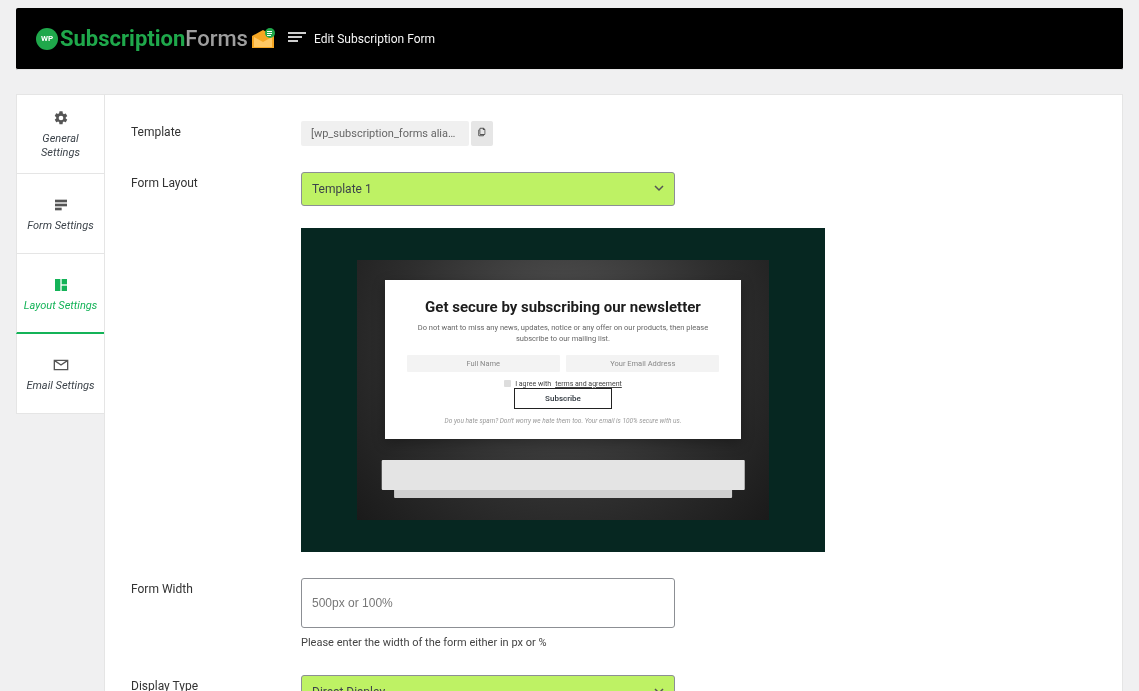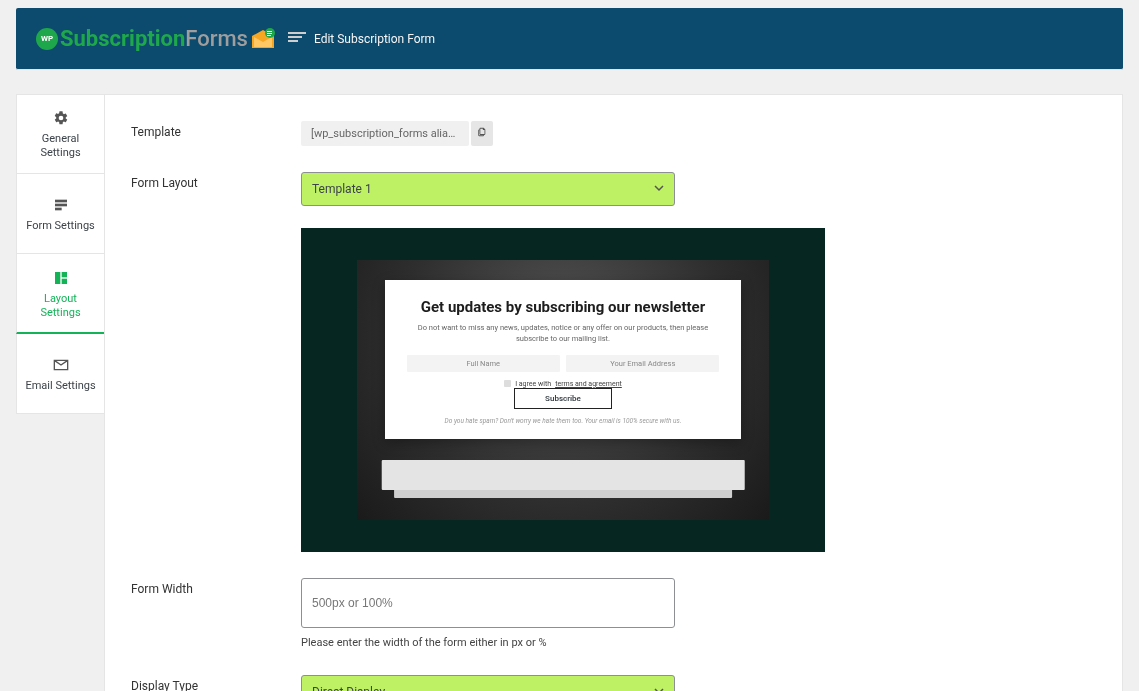--- a/index.html
+++ b/index.html
@@ -1,20 +1,20 @@
 <!DOCTYPE html>
 <html><head>
   <meta charset="utf-8">
   <style>
     * { box-sizing: border-box; margin: 0; padding: 0; }
     body { font-family: -apple-system, BlinkMacSystemFont, "Segoe UI", Roboto, Arial, sans-serif; background: #f0f0f1; font-size: 13px; color: #3c434a; }
     
     .header-bar {
       margin: 8px 16px 0 16px;
-      background: #0c4a6e;
+      background: #000000;
       border-bottom: 1px solid #e5e5e5;
       padding: 18px 20px;
       display: flex;
       align-items: center;
       border-radius: 2px;
     }
     .logo-wrap { display: flex; align-items: center; }
     .logo-badge {
       width: 22px; height: 22px; border-radius: 50%; background: #1fa84b;
       color: #fff; font-size: 8px; font-weight: 700; display: flex; align-items: center; justify-content: center;
@@ -41,20 +41,21 @@
       padding: 14px 6px 12px 6px;
       text-align: center;
       cursor: pointer;
       margin-bottom: 0;
       display: flex;
       flex-direction: column;
       align-items: center;
       gap: 6px;
       min-height: 80px;
       justify-content: center;
+      font-style: italic;
     }
     .side-tab + .side-tab { border-top: none; }
     .side-tab .tab-label { font-size: 11px; line-height: 1.25; color: #3c434a; }
     .side-tab.active .tab-label { color: #14b358; }
     .side-tab.active .tab-icon { color: #14b358; }
     .side-tab .tab-icon { color: #555; }
     .side-tab .tab-icon svg { width: 16px; height: 16px; display: block; }
     .side-tab.active { border-bottom: 2px solid #14b358; padding-bottom: 10px; }
     
     .panel {
@@ -263,21 +264,21 @@
                 <path d="M1 3 L5 7 L9 3" stroke-width="1.5"></path>
               </svg>
           </span>
         </div>
 
         <div class="preview-block">
           <div class="preview-stack">
             <div class="preview-back1"></div>
             <div class="preview-back2"></div>
             <div class="preview-card">
-              <div class="preview-title">Get updates by subscribing our newsletter</div>
+              <div class="preview-title">Get secure by subscribing our newsletter</div>
               <div class="preview-desc">Do not want to miss any news, updates, notice or any offer on our products, then please subscribe to our mailing list.</div>
               <div class="preview-inputs">
                 <div class="preview-input">Full Name</div>
                 <div class="preview-input">Your Email Address</div>
               </div>
               <div class="preview-agree">
                 <span class="chk"></span>
                 <span>I agree with</span>
                 <span class="und">terms and agreement</span>
               </div>

